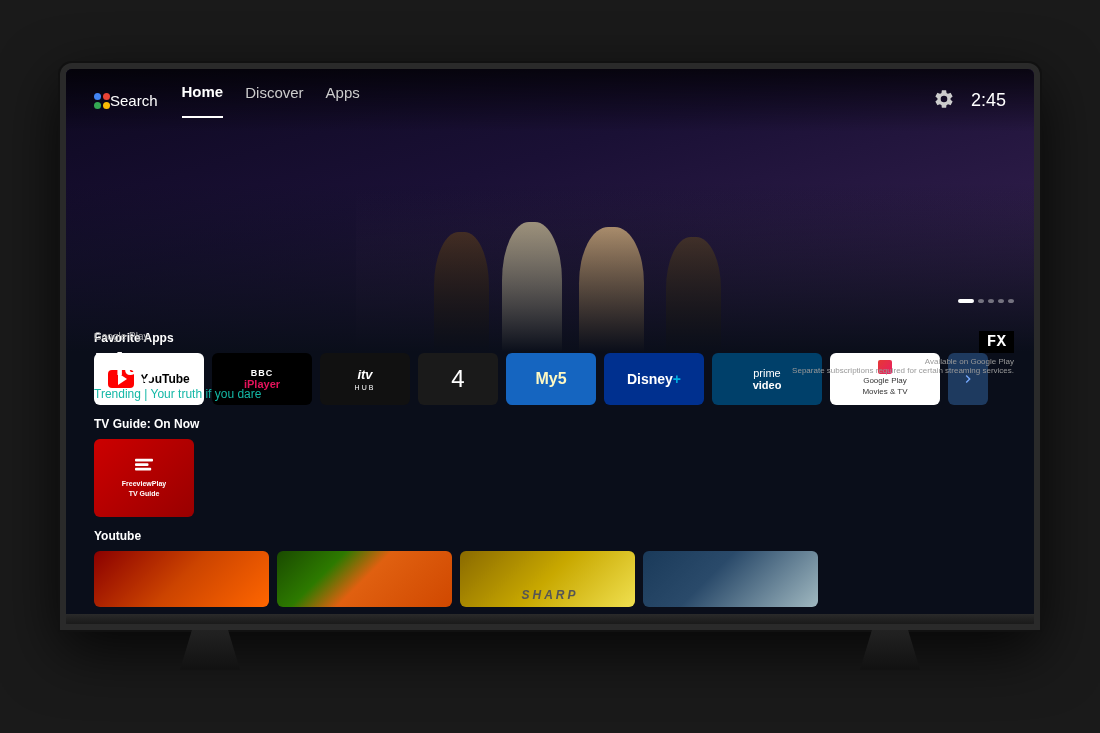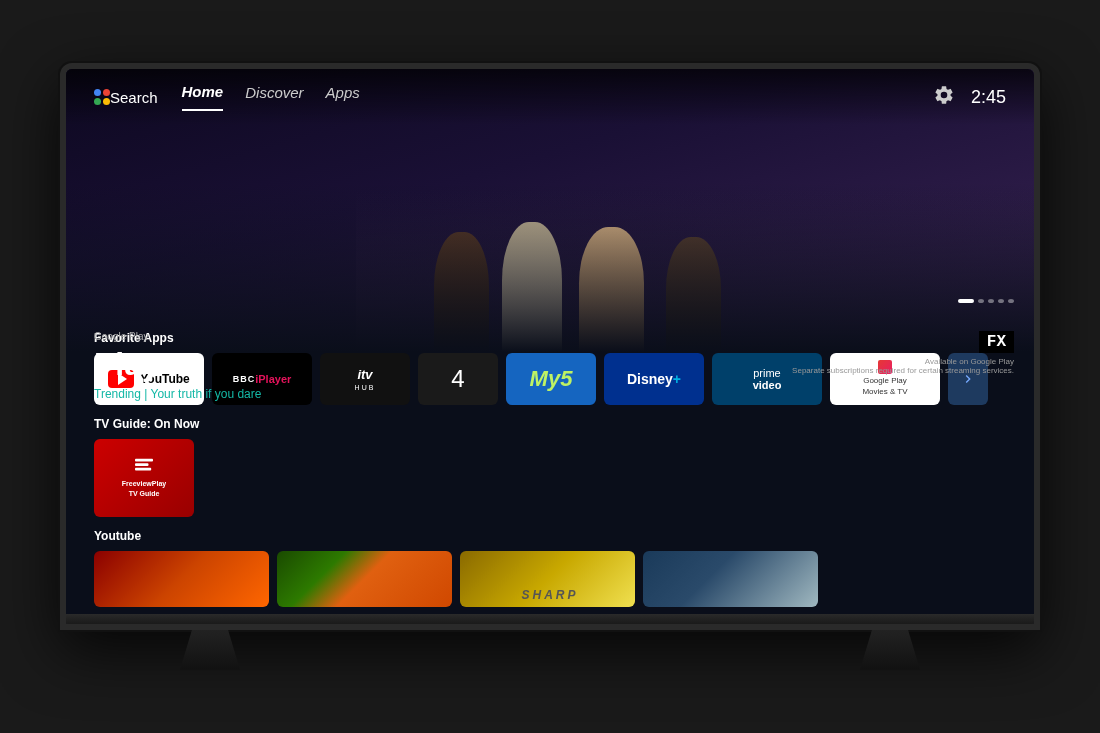--- a/index.html
+++ b/index.html
@@ -89,22 +89,21 @@
     .nav-items {
       display: flex;
       gap: 22px;
       align-items: center;
     }
 
     .nav-item {
       color: #ccc;
       font-size: 15px;
       cursor: pointer;
-      padding-bottom: 9px;
-      font-style: italic;
+      padding-bottom: 16px;
     }
 
     .nav-item.active {
       color: #fff;
       font-weight: 600;
       border-bottom: 2px solid #fff;
     }
 
     .nav-right {
       margin-left: auto;
@@ -266,20 +265,21 @@
 
     .app-youtube-text {
       color: #000;
       font-size: 12px;
       font-weight: 600;
     }
 
     .app-bbc {
       background: #000;
       width: 100px;
+      flex-direction: column;
       gap: 0;
     }
 
     .bbc-top {
       color: #fff;
       font-size: 9px;
       font-weight: 700;
       letter-spacing: 1px;
     }
 
@@ -317,24 +317,23 @@
       color: #fff;
       font-weight: 300;
     }
 
     .app-my5 {
       background: #1565c0;
       width: 90px;
     }
 
     .my5-text {
-      color: #bef264;
-      font-size: 22px;
+      color: #fef9c3;
+      font-size: 16px;
       font-weight: 900;
-      font-style: italic;
     }
 
     .app-prime {
       background: #00406a;
       width: 110px;
     }
 
     .prime-text {
       color: #fff;
       font-size: 11px;

